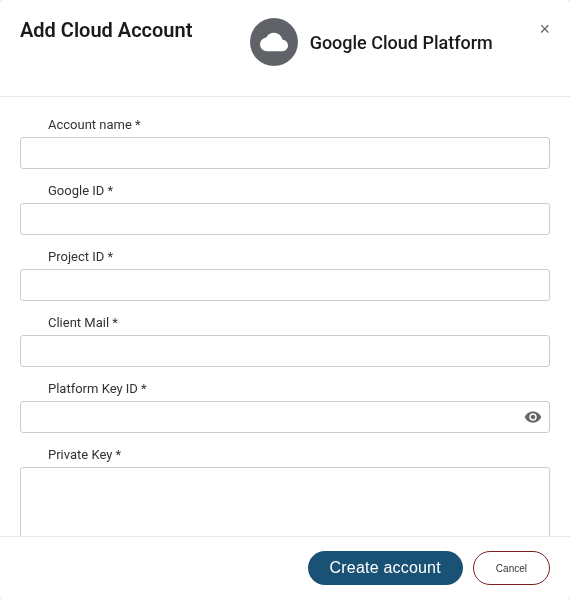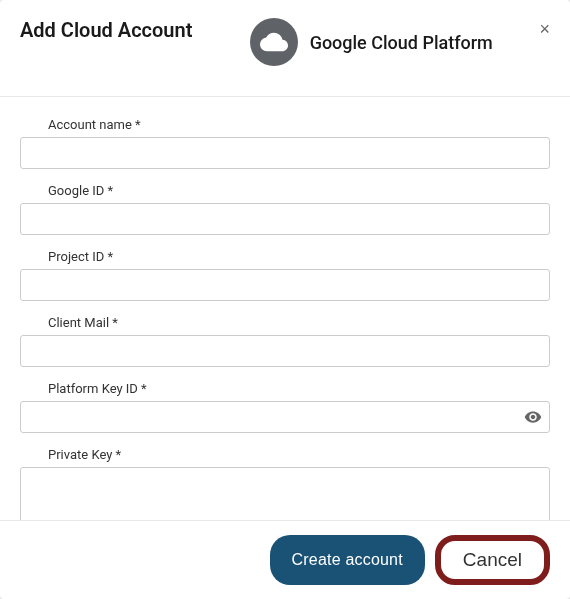--- a/index.html
+++ b/index.html
@@ -172,24 +172,24 @@
       padding: 8px 22px;
       font-size: 16px;
       font-weight: 500;
       cursor: pointer;
       letter-spacing: 0.2px;
     }
 
     .btn-secondary {
       background: white;
       color: #333;
-      border: 6px solid #7f1d1d;
+      border: 1px solid #7f1d1d;
       border-radius: 20px;
       padding: 8px 22px;
-      font-size: 19px;
+      font-size: 10px;
       font-weight: 500;
       cursor: pointer;
     }
   </style>
 </head>
 <body>
 
 <div class="modal">
 
   <div class="modal-header">

